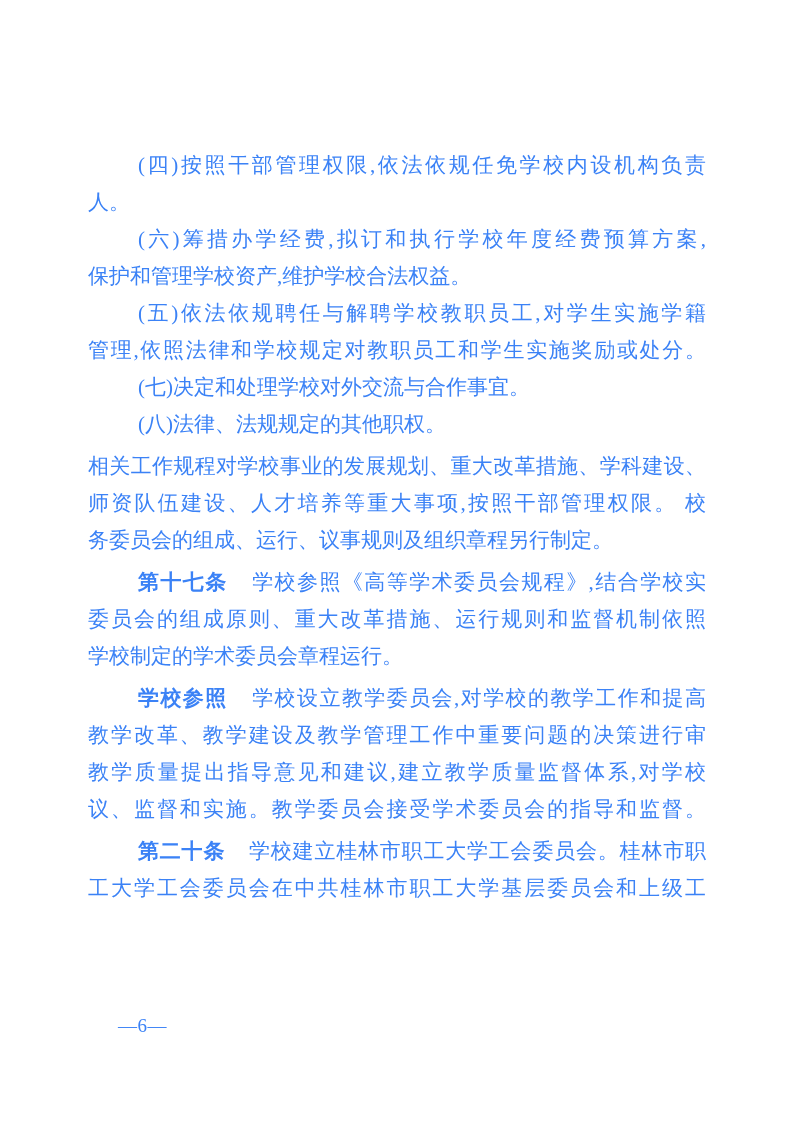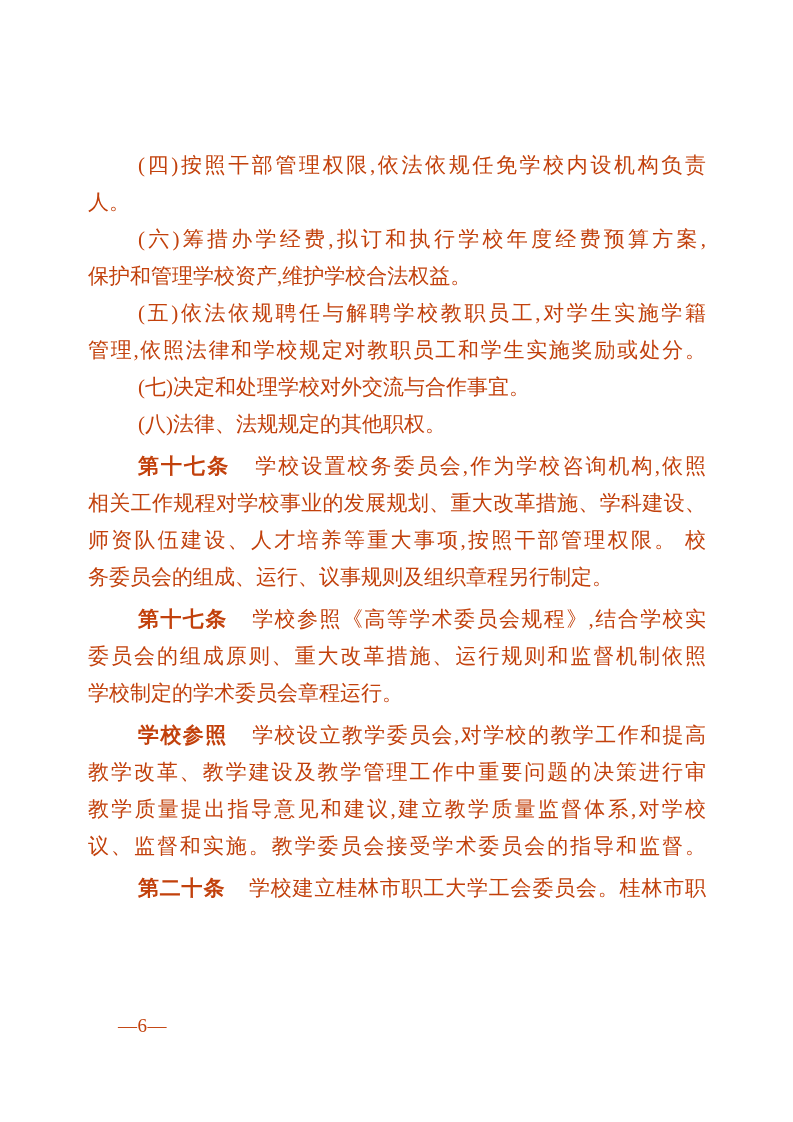--- a/index.html
+++ b/index.html
@@ -7,21 +7,21 @@
     padding: 0;
     background: #ffffff;
   }
   .page {
     position: relative;
     width: 793px;
     height: 1122px;
     background: #ffffff;
     overflow: hidden;
     font-family: "Liberation Serif", "DejaVu Serif", serif;
-    color: #c2410c;
+    color: #3b82f6;
   }
   .doc-body {
     position: absolute;
     left: 88px;
     top: 147px;
     width: 618px;
     font-size: 21px;
   }
   .para { margin: 0; }
   .para.article { margin-top: 5px; }
@@ -63,34 +63,34 @@
         <div class="line indent justify">(五)依法依规聘任与解聘学校教职员工,对学生实施学籍</div>
         <div class="line justify">管理,依照法律和学校规定对教职员工和学生实施奖励或处分。</div>
       </div>
       <div class="para">
         <div class="line indent">(七)决定和处理学校对外交流与合作事宜。</div>
       </div>
       <div class="para">
         <div class="line indent">(八)法律、法规规定的其他职权。</div>
       </div>
       <div class="para article">
-        <div class="line indent justify"><span class="art-no">第十七条</span><span class="gap"></span><span>学校设置校务委员会,作为学校咨询机构,依照</span></div>
         <div class="line justify">相关工作规程对学校事业的发展规划、重大改革措施、学科建设、</div>
         <div class="line justify">师资队伍建设、人才培养等重大事项,按照干部管理权限。 校</div>
         <div class="line">务委员会的组成、运行、议事规则及组织章程另行制定。</div>
       </div>
       <div class="para article">
         <div class="line indent justify"><span class="art-no">第十七条</span><span class="gap"></span><span>学校参照《高等学术委员会规程》,结合学校实</span></div>
         <div class="line justify">委员会的组成原则、重大改革措施、运行规则和监督机制依照</div>
         <div class="line">学校制定的学术委员会章程运行。</div>
       </div>
       <div class="para article">
         <div class="line indent justify"><span class="art-no">学校参照</span><span class="gap"></span><span>学校设立教学委员会,对学校的教学工作和提高</span></div>
         <div class="line justify">教学改革、教学建设及教学管理工作中重要问题的决策进行审</div>
         <div class="line justify">教学质量提出指导意见和建议,建立教学质量监督体系,对学校</div>
         <div class="line justify">议、监督和实施。教学委员会接受学术委员会的指导和监督。</div>
       </div>
       <div class="para article">
         <div class="line indent justify"><span class="art-no">第二十条</span><span class="gap"></span><span>学校建立桂林市职工大学工会委员会。桂林市职</span></div>
+        <div class="line justify">工大学工会委员会在中共桂林市职工大学基层委员会和上级工</div>
       </div>
     </div>
   <div class="page-number">—6—</div>
 </div>
 
 </body></html>

